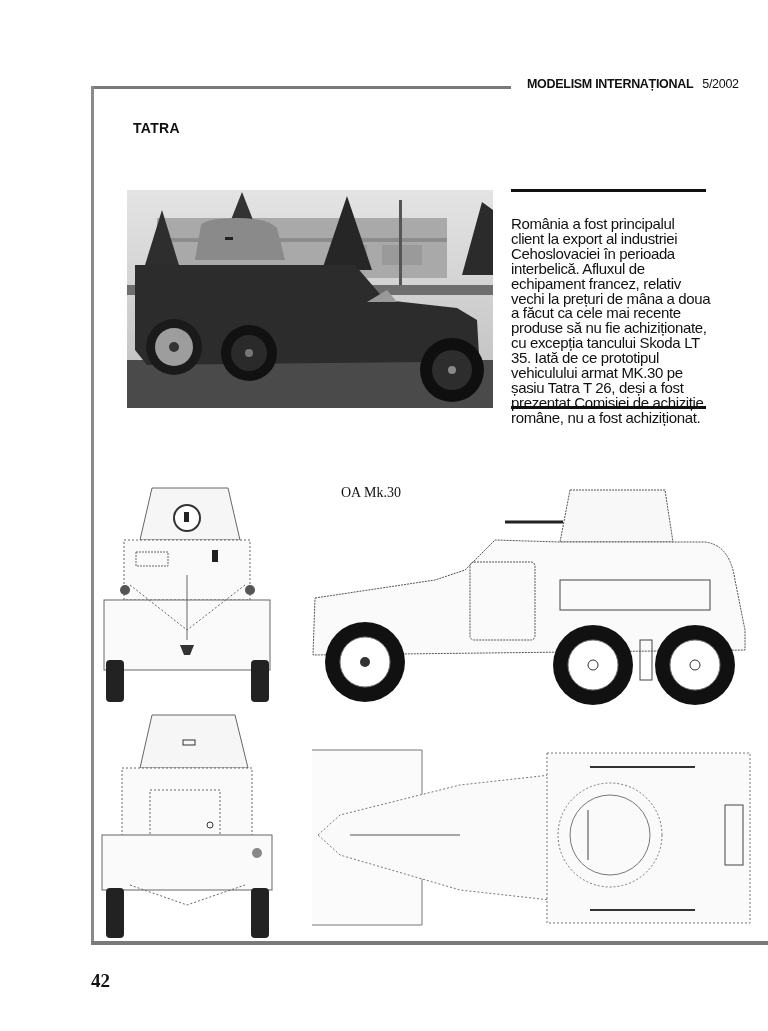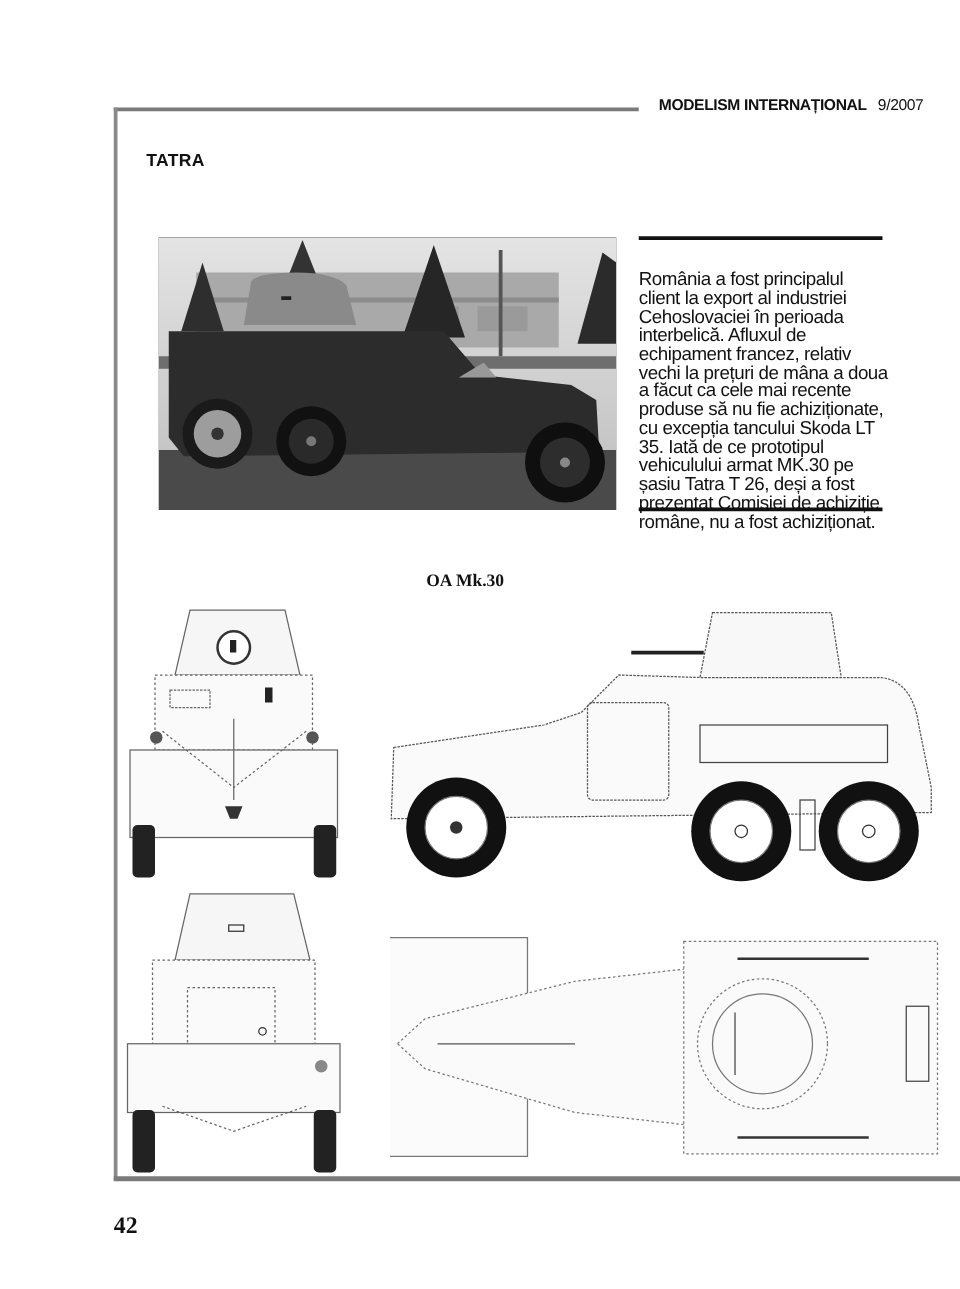--- a/index.html
+++ b/index.html
@@ -2,39 +2,39 @@
 <html><head>
 <meta charset="utf-8">
 <style>
   html, body { margin:0; padding:0; background:#ffffff; }
   body { width:768px; height:1031px; position:relative; overflow:hidden; font-family:"Liberation Sans", sans-serif; color:#111; }
   .frame-top { position:absolute; left:91px; top:86px; width:420px; height:3px; background:#7a7a7a; }
   .frame-left { position:absolute; left:91px; top:86px; width:3px; height:858px; background:#8a8a8a; }
   .frame-bottom { position:absolute; left:91px; top:941px; width:677px; height:4px; background:#7a7a7a; }
   .masthead { position:absolute; left:527px; top:77px; font-size:12.5px; font-weight:bold; letter-spacing:-0.3px; white-space:nowrap; }
   .masthead .issue { font-weight:normal; margin-left:6px; }
-  .section-title { position:absolute; left:117px; top:120px; font-size:14px; font-weight:bold; letter-spacing:0.3px;text-align:center; }
+  .section-title { position:absolute; left:133px; top:120px; font-size:14px; font-weight:bold; letter-spacing:0.3px;text-align:center; }
   .photo { position:absolute; left:127px; top:190px; width:366px; height:218px; background:#3b3b3b; overflow:hidden; }
   .rule-top { position:absolute; left:511px; top:189px; width:195px; height:3px; background:#111; }
   .rule-bottom { position:absolute; left:511px; top:406px; width:195px; height:3px; background:#111; }
   .body-text { position:absolute; left:511px; top:217px; width:200px; font-size:15px; line-height:14.9px; letter-spacing:-0.35px; color:#111; }
-  .drawing-title { position:absolute; left:341px; top:458px; font-family:"Liberation Serif", serif; font-weight:bold; font-size:14px; }
+  .drawing-title { position:absolute; left:341px; top:485px; font-family:"Liberation Serif", serif; font-weight:normal; font-size:14px; }
   .drawing { position:absolute; }
   .page-number { position:absolute; left:91px; top:970px; font-family:"Liberation Serif", serif; font-weight:bold; font-size:19px; }
 </style>
 </head>
 <body>
 
 <div class="frame-top"></div>
 <div class="frame-left"></div>
 <div class="frame-bottom"></div>
 
 <div class="masthead">
   <span>MODELISM INTERNAȚIONAL</span>
-  <span class="issue">9/2007</span>
+  <span class="issue">5/2002</span>
 </div>
 
 <div class="section-title">TATRA</div>
 
 <div class="photo">
   <svg width="366" height="218" viewBox="0 0 366 218" xmlns="http://www.w3.org/2000/svg">
     <defs>
       <linearGradient id="sky" x1="0" y1="0" x2="0" y2="1">
         <stop offset="0" stop-color="#e4e4e4"></stop>
         <stop offset="1" stop-color="#bdbdbd"></stop>

